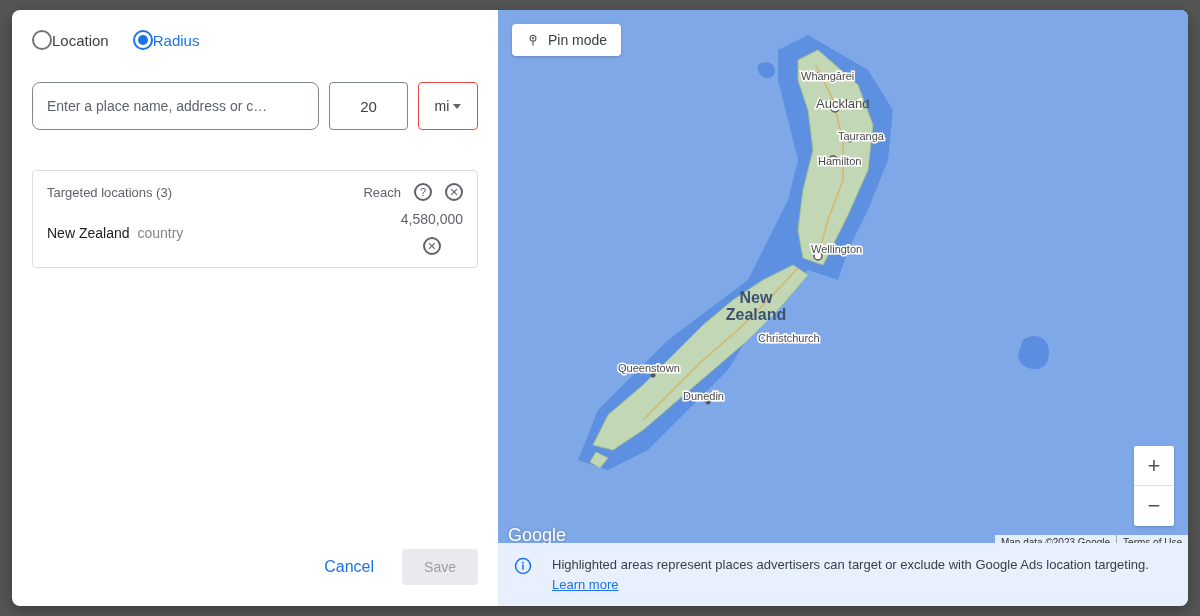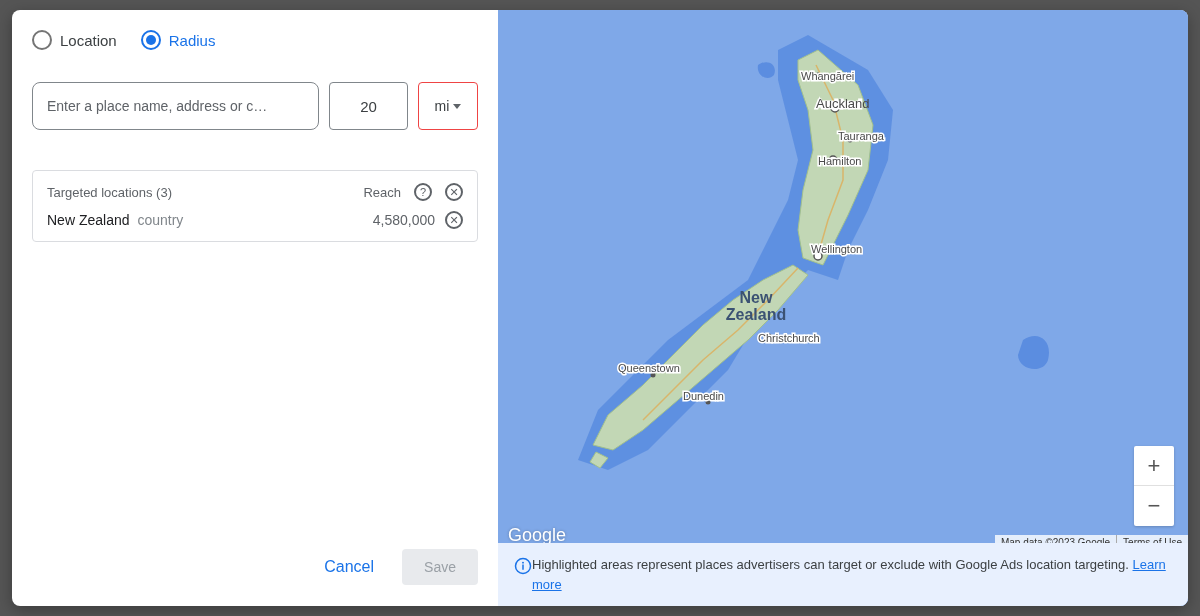--- a/index.html
+++ b/index.html
@@ -1,56 +1,56 @@
 <!DOCTYPE html>
 <html><head>
 <meta charset="utf-8">
 <style>
   * { box-sizing: border-box; margin: 0; padding: 0; font-family: Arial, Helvetica, sans-serif; }
   body { background: #555; display: flex; align-items: center; justify-content: center; height: 616px; width: 1200px; }
   .dialog { background: #fff; width: 1176px; height: 596px; border-radius: 8px; display: flex; overflow: hidden; box-shadow: 0 4px 16px rgba(0,0,0,0.3); }
   .left-panel { width: 486px; padding: 20px; display: flex; flex-direction: column; }
   .radio-group { display: flex; gap: 24px; align-items: center; margin-bottom: 32px; }
-  .radio-option { display: flex; align-items: center; gap: 8px; cursor: pointer; }
+  .radio-option { display: flex; align-items: center; gap: 0; cursor: pointer; }
   .radio-circle { width: 20px; height: 20px; border: 2px solid #757575; border-radius: 50%; display: flex; align-items: center; justify-content: center; }
   .radio-circle.selected { border-color: #1a73e8; }
   .radio-dot { width: 10px; height: 10px; background: #1a73e8; border-radius: 50%; }
   .radio-label { font-size: 15px; color: #3c4043; }
   .radio-label.selected { color: #1a73e8; font-weight: 500; }
   .input-row { display: flex; gap: 10px; margin-bottom: 40px; }
   .place-input { flex: 1; height: 48px; border: 1px solid #80868b; border-radius: 8px; padding: 0 14px; font-size: 14px; color: #5f6368; display: flex; align-items: center; }
   .radius-input { width: 79px; height: 48px; border: 1px solid #80868b; border-radius: 4px; text-align: center; font-size: 15px; color: #3c4043; display: flex; align-items: center; justify-content: center; }
   .unit-select { width: 60px; height: 48px; border: 1px solid #ef4444; border-radius: 4px; display: flex; align-items: center; justify-content: center; gap: 4px; font-size: 14px; color: #3c4043; cursor: pointer; }
   .dropdown-arrow { width: 0; height: 0; border-left: 4px solid transparent; border-right: 4px solid transparent; border-top: 5px solid #5f6368; }
   .targeted-box { border: 1px solid #dadce0; border-radius: 4px; padding: 12px 14px; }
   .targeted-header { display: flex; justify-content: space-between; align-items: center; font-size: 13px; color: #5f6368; margin-bottom: 10px; }
   .targeted-header-right { display: flex; align-items: center; gap: 13px; }
   .targeted-row { display: flex; justify-content: space-between; align-items: center; font-size: 14px; }
   .loc-name { color: #202124; }
   .loc-type { color: #80868b; margin-left: 4px; }
-  .loc-right { display: flex; align-items: center; gap: 10px; color: #5f6368; }
+  .loc-right { display: flex; align-items: center; gap: 10px; color: #5f6368; flex-direction: column; }
   .circle-icon { width: 18px; height: 18px; border: 2px solid #5f6368; border-radius: 50%; display: inline-flex; align-items: center; justify-content: center; font-size: 11px; color: #5f6368; }
   .x-icon::before { content: "✕"; }
   .q-icon::before { content: "?"; }
   .spacer { flex: 1; }
   .footer-buttons { display: flex; justify-content: flex-end; gap: 16px; align-items: center; padding-top: 12px; }
   .btn-cancel { color: #1a73e8; font-size: 16px; font-weight: 500; cursor: pointer; padding: 10px 12px; }
   .btn-save { background: #e8eaed; color: #9aa0a6; font-size: 14px; font-weight: 500; padding: 10px 22px; border-radius: 4px; cursor: not-allowed; }
   .right-panel { flex: 1; position: relative; background: #7fa8e8; overflow: hidden; }
   .right-panel svg.map { position: absolute; inset: 0; width: 100%; height: 100%; }
   .pin-mode-btn { position: absolute; top: 14px; left: 14px; background: #fff; border-radius: 4px; padding: 8px 14px; display: flex; align-items: center; gap: 8px; font-size: 14px; color: #3c4043; box-shadow: 0 1px 3px rgba(0,0,0,0.2); cursor: pointer; }
   .pin-icon { width: 14px; height: 14px; }
   .zoom-controls { position: absolute; right: 14px; bottom: 80px; background: #fff; border-radius: 2px; box-shadow: 0 1px 3px rgba(0,0,0,0.2); display: flex; flex-direction: column; }
   .zoom-btn { width: 40px; height: 40px; display: flex; align-items: center; justify-content: center; font-size: 22px; color: #555; cursor: pointer; }
   .zoom-btn:first-child { border-bottom: 1px solid #e0e0e0; }
   .map-attrib { position: absolute; right: 0; bottom: 56px; display: flex; font-size: 10px; color: #333; }
   .map-attrib span { background: rgba(255,255,255,0.8); padding: 2px 6px; }
   .map-attrib span + span { border-left: 1px solid #aaa; }
   .google-logo { position: absolute; left: 10px; bottom: 60px; color: #fff; font-size: 18px; font-weight: 500; font-family: 'Product Sans', Arial, sans-serif; text-shadow: 0 0 3px rgba(0,0,0,0.3); }
-  .info-bar { position: absolute; left: 0; right: 0; bottom: 0; background: #e8f0fe; padding: 12px 16px; display: flex; align-items: flex-start; gap: 0; font-size: 13px; color: #3c4043; line-height: 1.5; }
+  .info-bar { position: absolute; left: 0; right: 0; bottom: 0; background: #e8f0fe; padding: 12px 16px; display: flex; align-items: flex-start; gap: 20px; font-size: 13px; color: #3c4043; line-height: 1.5; }
   .info-icon { width: 18px; height: 18px; flex-shrink: 0; margin-top: 2px; }
   .info-bar a { color: #1a73e8; text-decoration: underline; cursor: pointer; }
   .city-label { font-size: 11px; fill: #4a4a4a; }
   .city-label-shadow { font-size: 11px; fill: #fff; stroke: #fff; stroke-width: 3px; }
   .country-label { font-size: 16px; fill: #3b5273; font-weight: bold; }
   .place-input-text { white-space: nowrap; overflow: hidden; text-overflow: ellipsis; width: 100%; }
 </style>
 </head>
 <body>
 
@@ -149,20 +149,28 @@
         <text x="258" y="310" class="country-label" text-anchor="middle">Zealand</text>
         <text x="260" y="332" class="city-label-shadow">Christchurch</text>
         <text x="260" y="332" class="city-label">Christchurch</text>
         <text x="120" y="362" class="city-label-shadow">Queenstown</text>
         <text x="120" y="362" class="city-label">Queenstown</text>
         <text x="185" y="390" class="city-label-shadow">Dunedin</text>
         <text x="185" y="390" class="city-label">Dunedin</text>
       </g>
     </svg>
 
+    <div class="pin-mode-btn">
+      <svg class="pin-icon" viewBox="0 0 24 24">
+        <circle cx="12" cy="9" r="5" fill="none" stroke="#5f6368" stroke-width="2"></circle>
+        <circle cx="12" cy="9" r="2" fill="#5f6368"></circle>
+        <line x1="12" y1="14" x2="12" y2="22" stroke="#5f6368" stroke-width="2"></line>
+      </svg>
+      <span>Pin mode</span>
+    </div>
 
     <div class="zoom-controls">
       <div class="zoom-btn">+</div>
       <div class="zoom-btn">−</div>
     </div>
 
     <div class="google-logo">Google</div>
 
     <div class="map-attrib">
       <span>Map data ©2023 Google</span>

